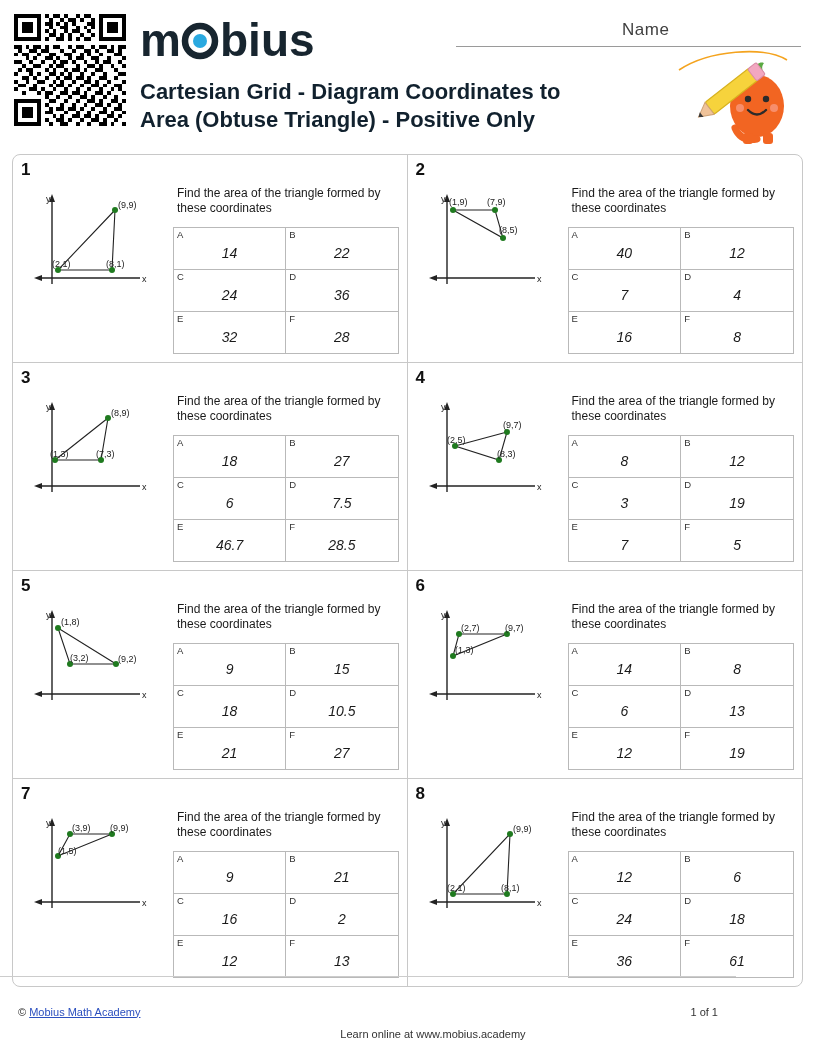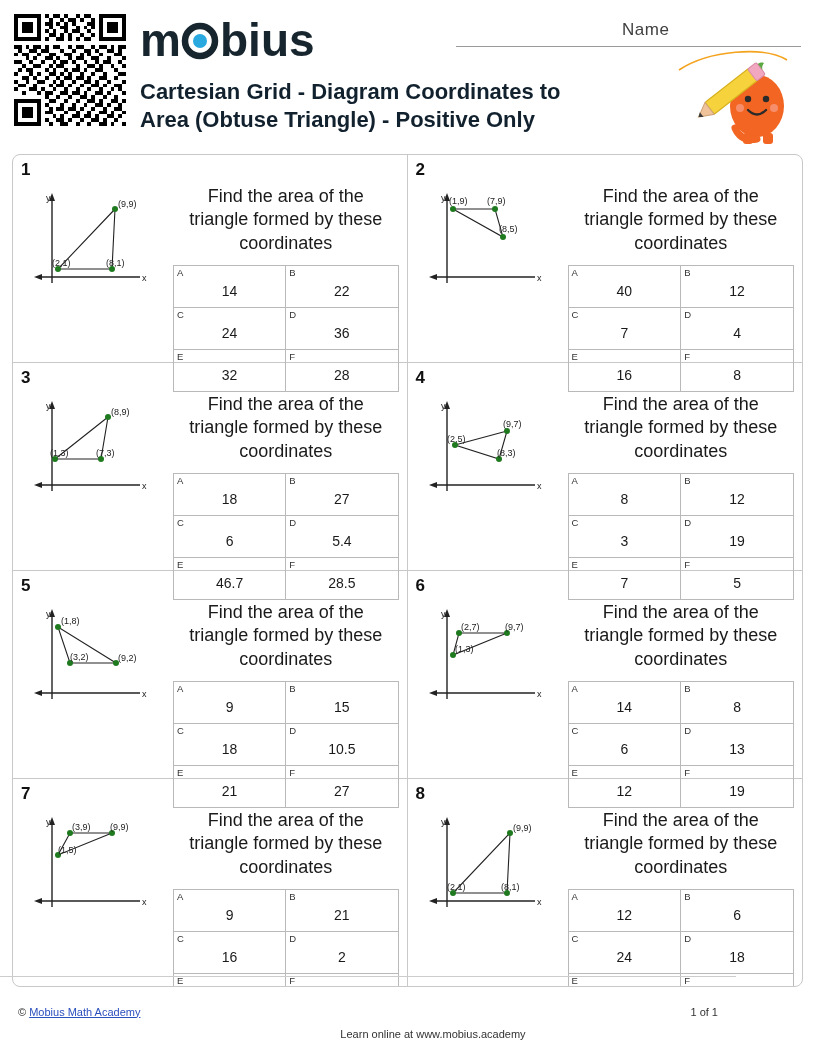--- a/index.html
+++ b/index.html
@@ -51,39 +51,39 @@
     height: 207px;
     display: flex;
     flex-direction: column;
   }
   .cell:last-child { border-right: none; }
   .qnum { font-size: 17px; font-weight: bold; color: #111; height: 20px; line-height: 18px; }
   .cell-body { display: flex; flex: 1 1 auto; }
   .diagram { flex: 0 0 150px; display: flex; align-items: flex-start; justify-content: center; padding-top: 6px;}
   .right-col { flex: 1 1 auto; display: flex; flex-direction: column; padding-left: 2px; }
   .prompt {
-    font-size: 18px; text-align: center; color: #1a1a1a;
+    font-size: 12px; text-align: left; color: #1a1a1a;
     line-height: 1.3; padding: 6px 4px 10px 4px;
   }
   table.answers {
     border-collapse: collapse; width: 100%; table-layout: fixed;
   }
   table.answers td {
     border: 1px solid #b9b9b9;
     height: 42px;
     position: relative;
     vertical-align: middle;
     text-align: center;
     font-size: 14px;
   }
   table.answers td .lbl {
     position: absolute; left: 3px; top: 1px;
     font-size: 9.5px; color: #333; font-weight: normal;
   }
-  table.answers td .val { display: block; padding-top: 8px; }
+  table.answers td .val { display: block; padding-top: 8px; font-style: italic; }
 
   
   .footer {
     position: absolute; left: 0; bottom: 10px; width: 736px;
     padding: 6px 18px 0 18px;
     border-top: 1px solid #cccccc;
     display: flex; align-items: center; font-size: 11px; color: #333;
   }
   .footer .left { flex: 0 0 250px; }
   .footer .left a { color: #2b4fbf; text-decoration: underline; }
@@ -530,21 +530,21 @@
                       <span class="val">27</span>
                     </td>
               </tr>
               <tr>
                 <td>
                       <span class="lbl">C</span>
                       <span class="val">6</span>
                     </td>
                 <td>
                       <span class="lbl">D</span>
-                      <span class="val">5.4</span>
+                      <span class="val">7.5</span>
                     </td>
               </tr>
               <tr>
                 <td>
                       <span class="lbl">E</span>
                       <span class="val">46.7</span>
                     </td>
                 <td>
                       <span class="lbl">F</span>
                       <span class="val">28.5</span>

